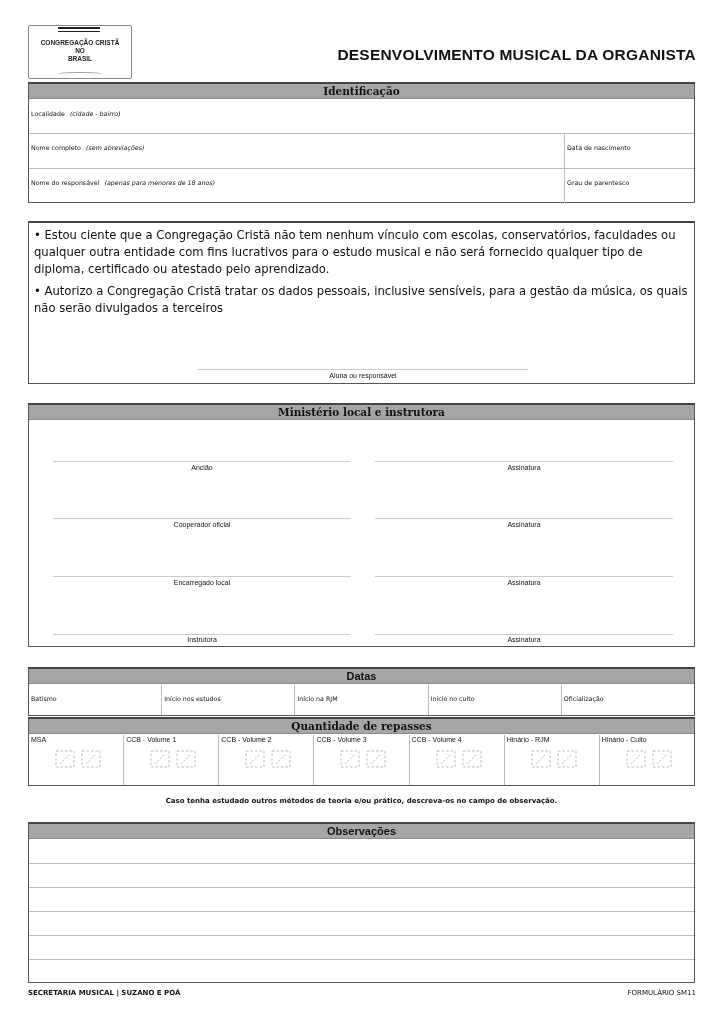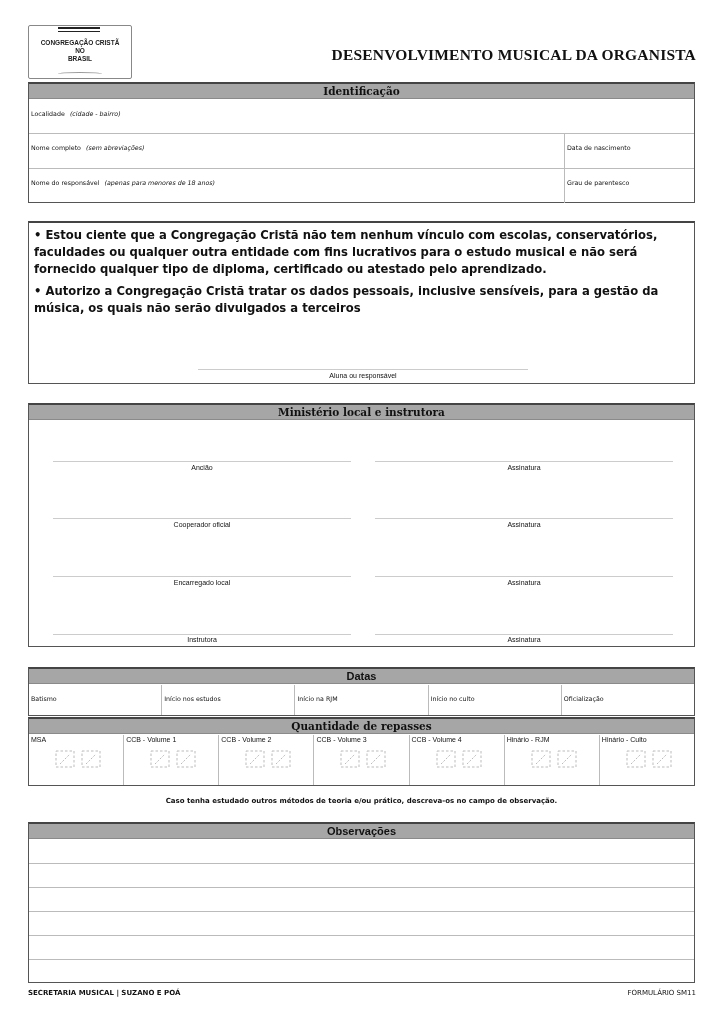--- a/index.html
+++ b/index.html
@@ -6,41 +6,41 @@
   html, body { width: 724px; height: 1024px; background: #ffffff; overflow: hidden; }
   body { position: relative; font-family: "DejaVu Sans", sans-serif; color: #000; }
 
   
   .logo { position: absolute; left: 28px; top: 25px; width: 104px; height: 54px; }
   .logo-frame { position: absolute; inset: 0; border: 1px solid #888; border-radius: 2px; }
   .logo-bar { position: absolute; left: 30px; top: 2px; width: 42px; height: 5px; border-top: 2px solid #222; border-bottom: 1px solid #222; }
   .logo-text { position: absolute; left: 0; right: 0; top: 14px; text-align: center; font-family: "Liberation Sans", sans-serif; font-weight: bold; font-size: 6.5px; line-height: 8px; color: #222; }
   .logo-scroll { position: absolute; left: 30px; bottom: 3px; width: 44px; height: 4px; border-top: 1px solid #999; border-radius: 50%; }
 
-  .page-title { position: absolute; right: 28px; top: 46px; font-family: Liberation Serif, serif; font-weight: bold; font-size: 15.5px; letter-spacing: 0.2px; color: #111; }
+  .page-title { position: absolute; right: 28px; top: 46px; font-family: Liberation Sans, sans-serif; font-weight: bold; font-size: 15.5px; letter-spacing: 0.2px; color: #111; }
 
   
   .section { position: absolute; left: 28px; width: 667px; border: 1px solid #555; border-top: 2px solid #444; background: #fff; }
   .sec-head { height: 15px; background: #a6a6a6; text-align: center; font-family: "DejaVu Serif", serif; font-weight: bold; font-size: 10.5px; line-height: 15px; color: #111; border-bottom: 1px solid #8a8a8a; }
   .sec-head.sans { font-family: "Liberation Sans", sans-serif; font-size: 11px; }
 
   .lbl { font-family: "DejaVu Sans", sans-serif; font-size: 6.3px; color: #111; }
   .lbl i { font-style: italic; }
 
   
   #sec-ident { top: 82px; height: 121px; }
   .id-row { position: absolute; left: 0; right: 0; border-bottom: 1px solid #bbb; }
   .id-row:last-child { border-bottom: none; }
   .id-cell { position: absolute; top: 0; bottom: 0; padding: 1px 2px; }
   .id-cell.right { border-left: 1px solid #bbb; }
 
   
   #sec-reg { top: 221px; height: 163px; }
   .reg-text { padding: 4px 5px 0 5px; font-family: "DejaVu Sans", sans-serif; font-size: 11.6px; line-height: 17px; color: #111; }
-  .reg-text p { margin-bottom: 5px; font-weight: bold; }
+  .reg-text p { margin-bottom: 5px; }
   .sig-line { position: absolute; border-top: 1px solid #ccc; }
   .sig-label { position: absolute; text-align: center; font-family: "Liberation Sans", sans-serif; font-size: 7px; color: #111; }
 
   
   #sec-min { top: 403px; height: 244px; }
 
   
   #sec-datas { top: 667px; height: 49px; }
   .grid-row { position: absolute; left: 0; right: 0; top: 16px; bottom: 0; display: flex; }
   .grid-cell { flex: 1; border-left: 1px solid #bbb; padding: 1px 2px; }

